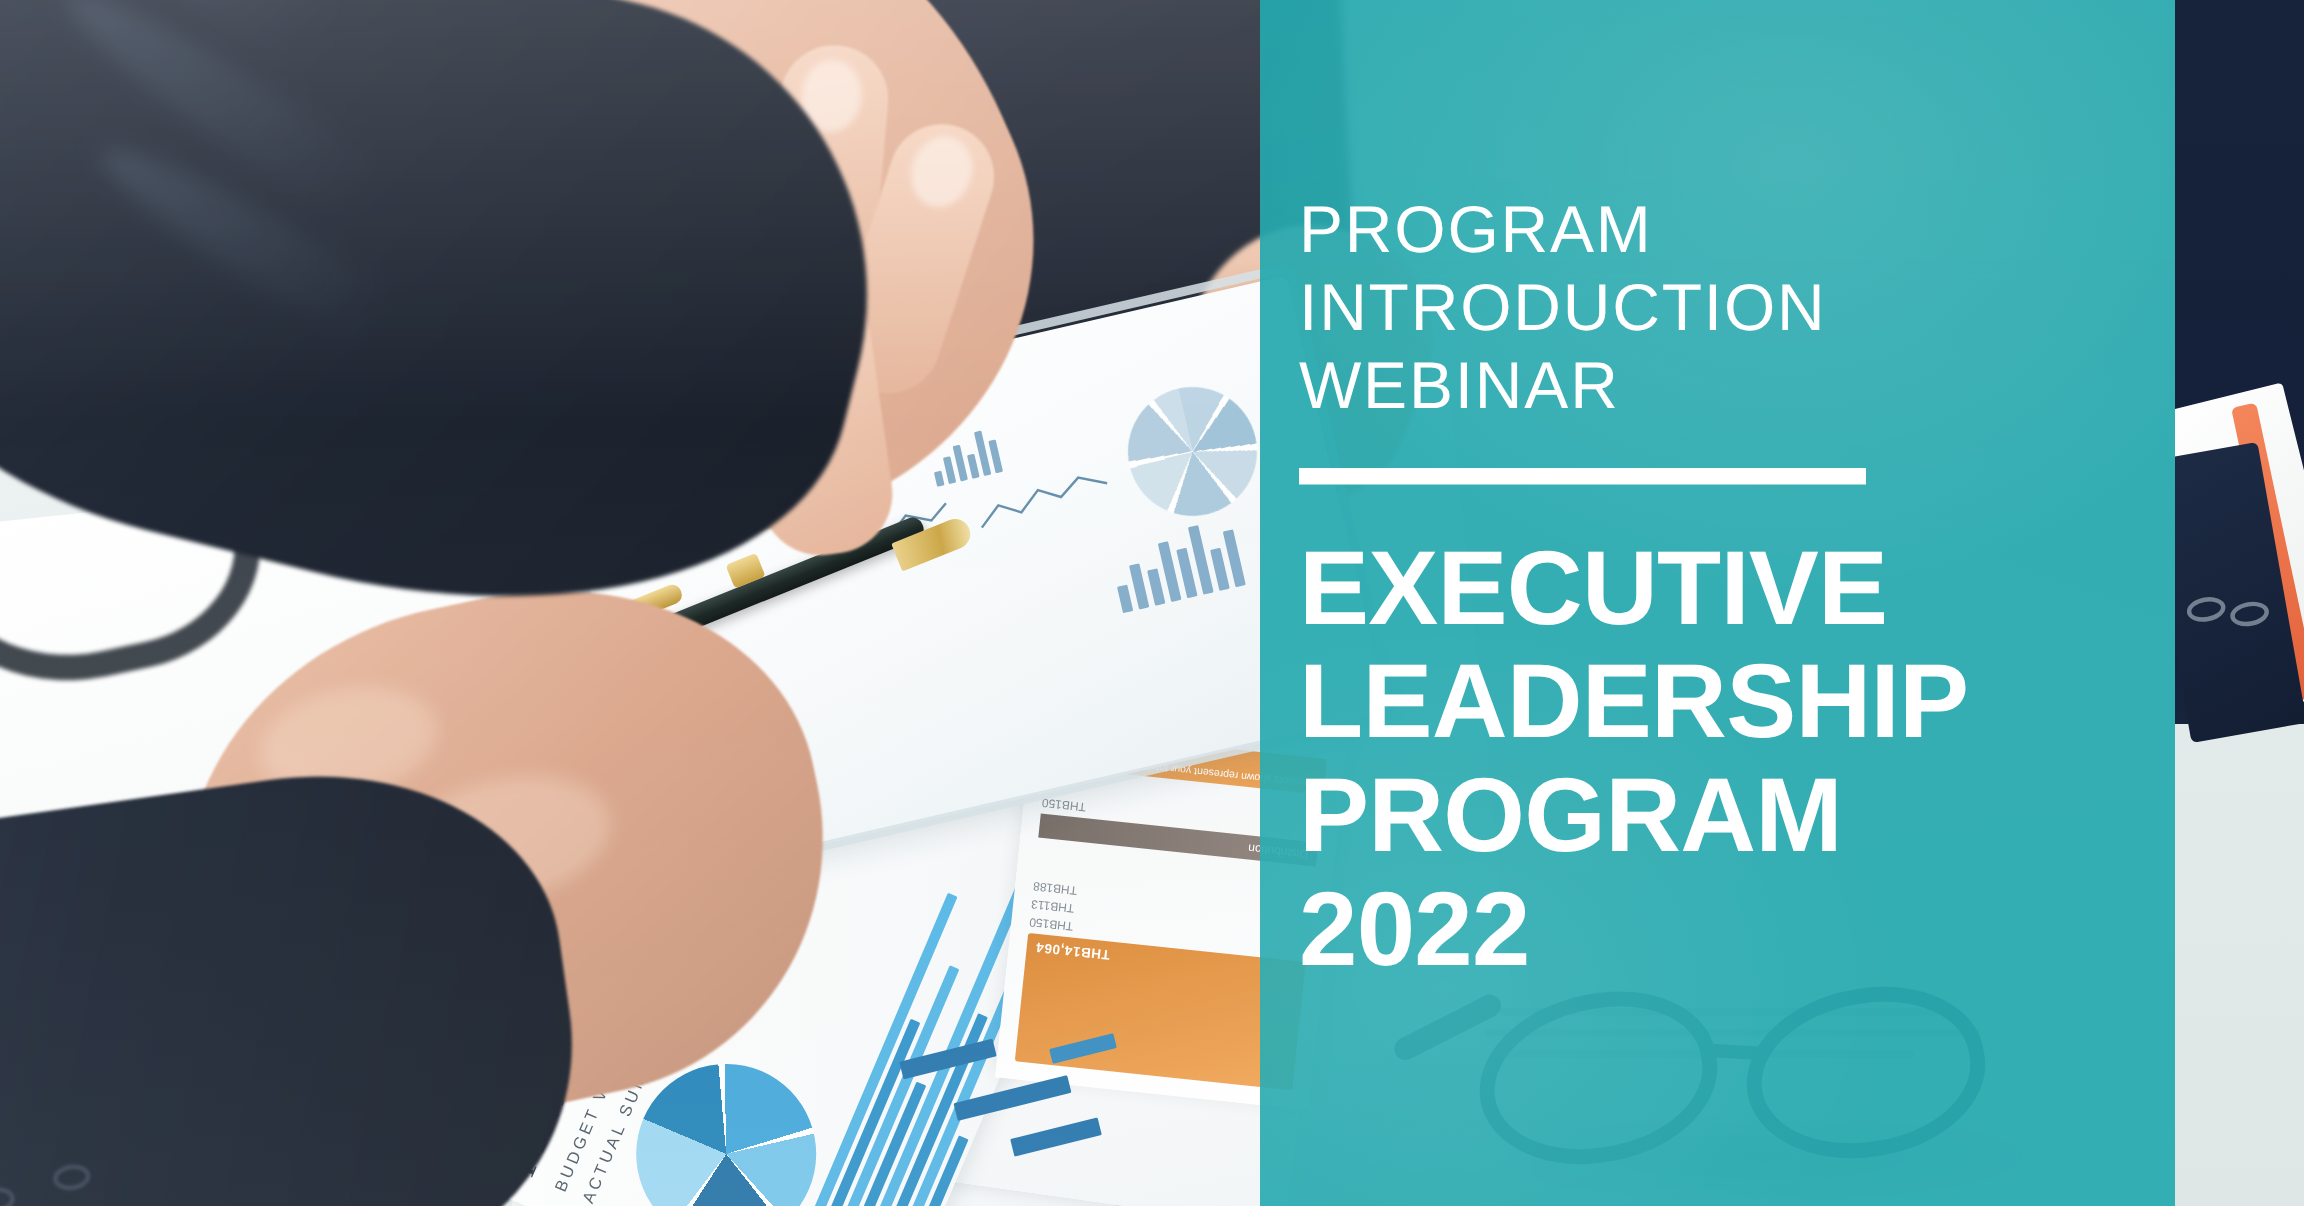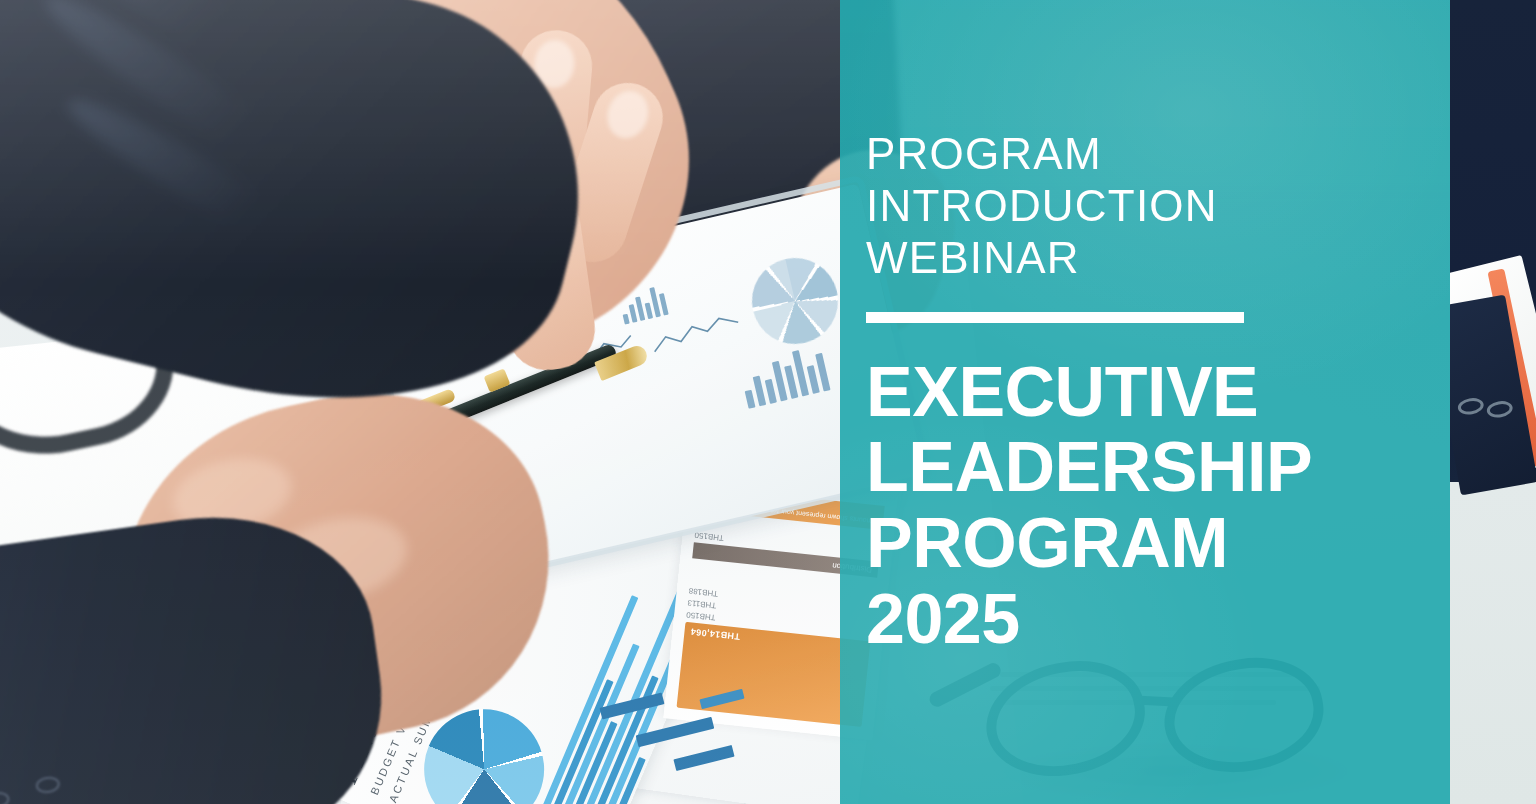--- a/index.html
+++ b/index.html
@@ -521,16 +521,16 @@
   <div class="teal-wash"></div>
 
   <div class="text-block">
     <div class="eyebrow">PROGRAM
 INTRODUCTION
 WEBINAR</div>
     <div class="rule"></div>
     <div class="headline">EXECUTIVE
 LEADERSHIP
 PROGRAM
-2025</div>
+2022</div>
   </div>
 
 </div>
 
 </body></html>

